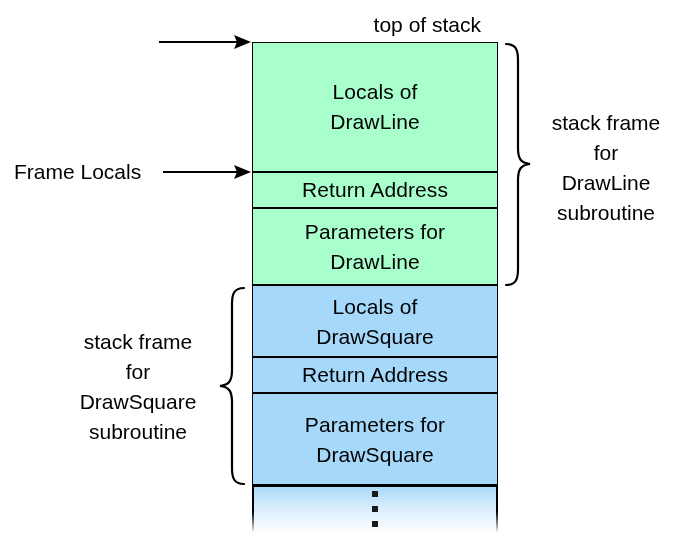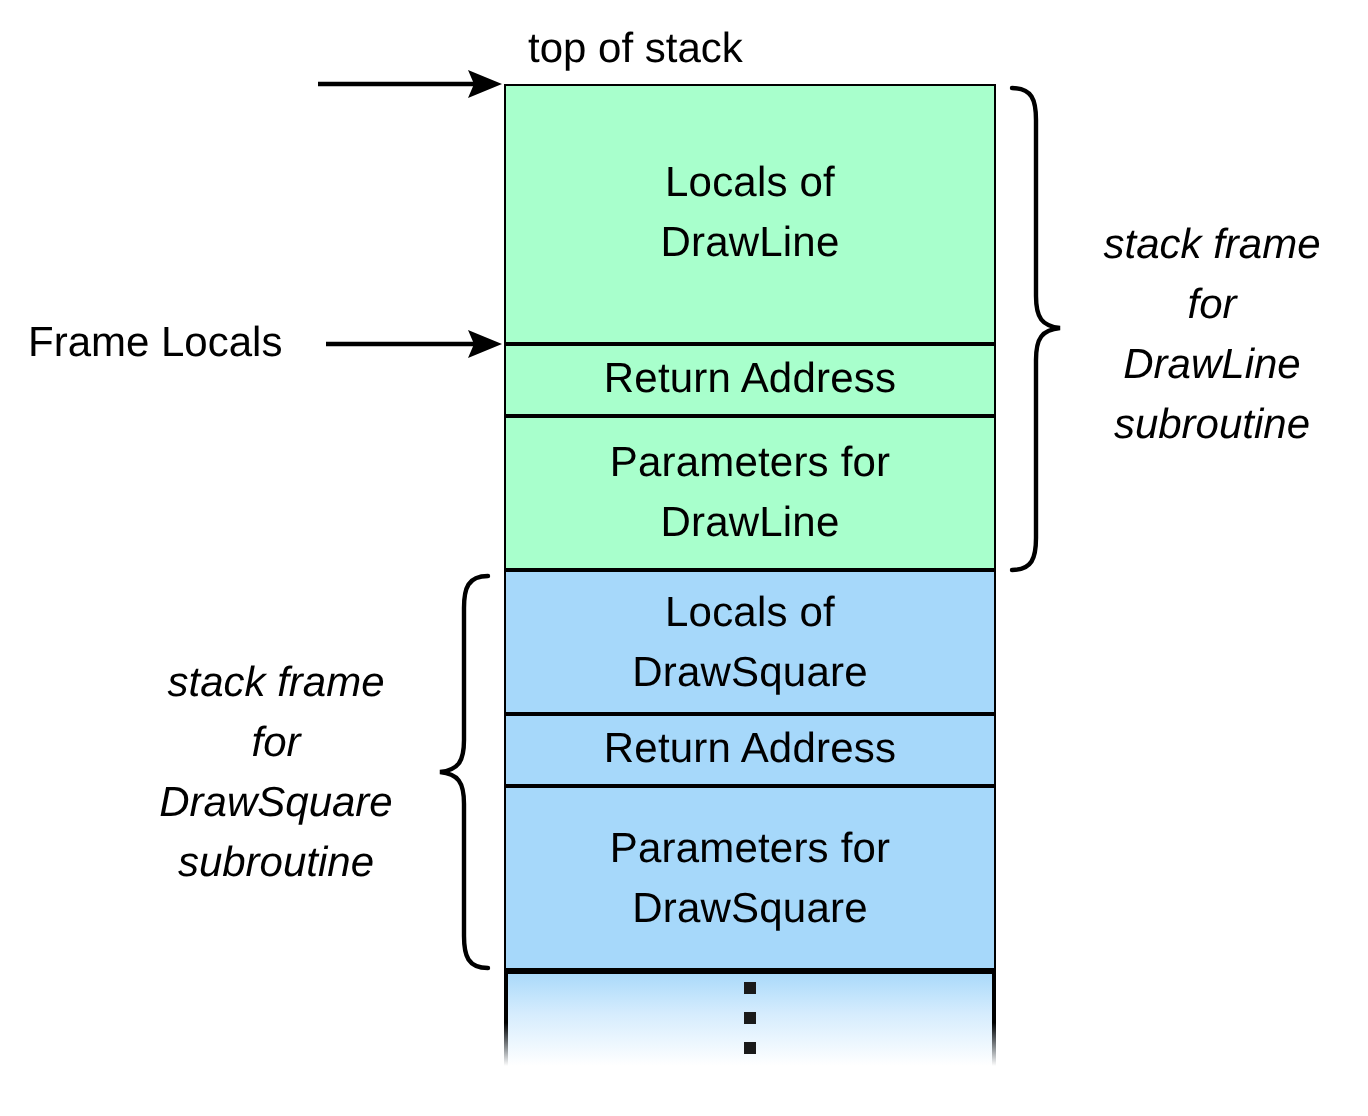--- a/index.html
+++ b/index.html
@@ -134,42 +134,42 @@
 
   
   .caption {
     position: absolute;
     font-size: 21px;
     line-height: 30px;
     white-space: nowrap;
   }
 
   .top-of-stack {
-    left: 264px;
+    left: 235px;
     top: 10px;
     width: 246px;
-    text-align: left;
+    text-align: right;
   }
 
   .pointer-label {
     position: absolute;
     font-size: 21px;
     line-height: 26px;
     white-space: nowrap;
   }
   .sp-label { left: 14px;  top: 29px; }
   .fp-label { left: 14px;  top: 159px; }
 
   .side-label {
     position: absolute;
     font-size: 21px;
     line-height: 30px;
     text-align: center;
   }
-  .side-label span { display: block; white-space: nowrap; font-style: italic; }
+  .side-label span { display: block; white-space: nowrap; }
 
   .label-drawline {
     left: 533px;
     top: 108px;
     width: 146px;
   }
   .label-drawsquare {
     left: 62px;
     top: 327px;
     width: 152px;

